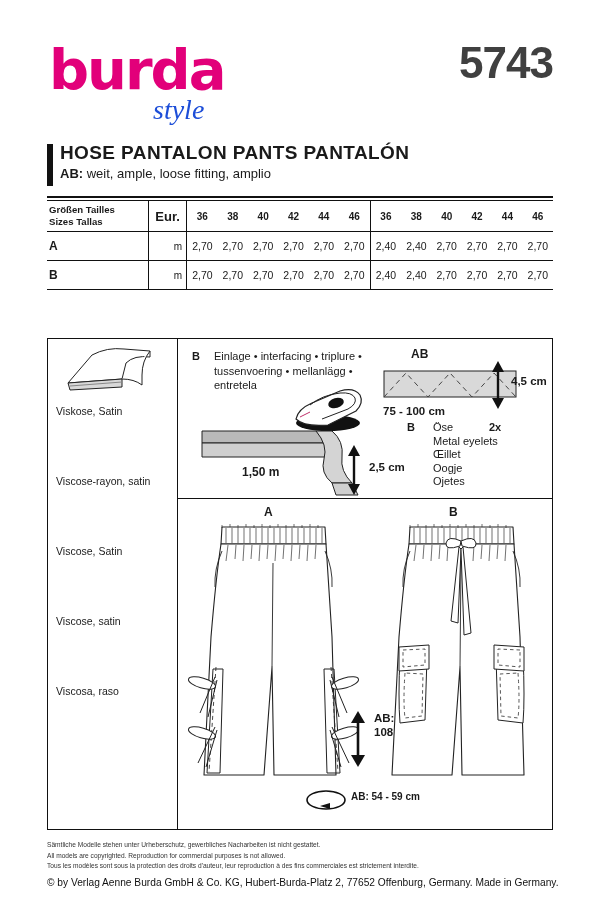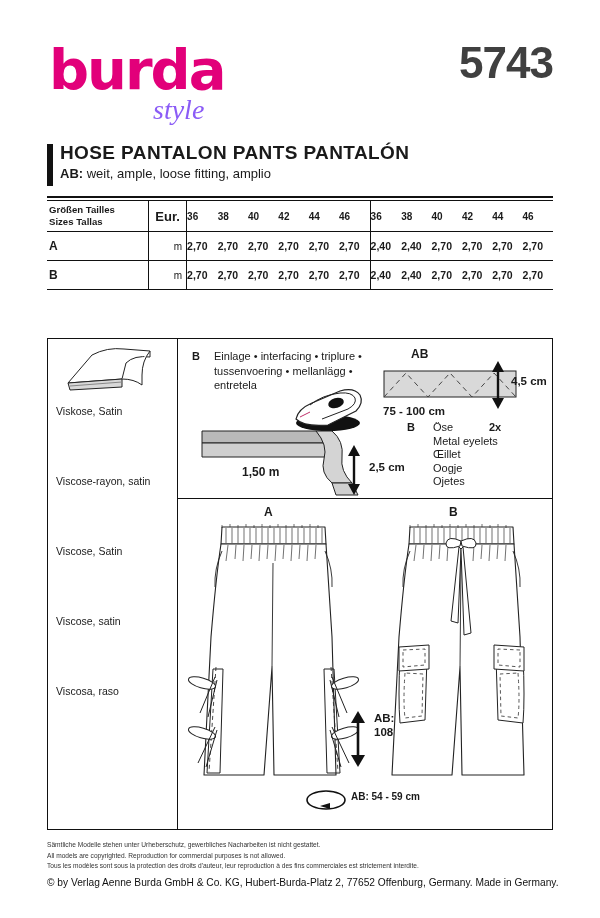--- a/index.html
+++ b/index.html
@@ -2,47 +2,47 @@
 <html><head>
 <meta charset="utf-8">
 <style>
   html,body{margin:0;padding:0;background:#fff;}
   body{width:600px;height:918px;font-family:"Liberation Sans",sans-serif;color:#1a1a1a;}
   .page{position:relative;width:600px;height:918px;overflow:hidden;}
 
   
   .logo{position:absolute;left:49px;top:42px;width:230px;height:80px;}
   .logo-burda{font-size:56px;font-weight:700;letter-spacing:-2px;line-height:56px;color:#e2007a;font-family:"DejaVu Sans",sans-serif;}
-  .logo-style{position:absolute;left:104px;top:52px;font-family:"Liberation Serif",serif;font-style:italic;font-size:28px;color:#8b5cf6;letter-spacing:0px;}
+  .logo-style{position:absolute;left:104px;top:52px;font-family:"Liberation Serif",serif;font-style:italic;font-size:28px;color:#1d4ed8;letter-spacing:0px;}
   .patnum{position:absolute;right:47px;top:38px;font-size:44px;font-weight:700;letter-spacing:-1px;color:#404040;font-family:"Liberation Sans",sans-serif;}
 
   
   .titlebar{position:absolute;left:47px;top:144px;width:506px;}
   .vbar{position:absolute;left:0;top:0;width:6px;height:42px;background:#111;}
   .title{position:absolute;left:13px;top:-2px;font-size:19px;font-weight:700;letter-spacing:.4px;white-space:nowrap;}
   .subtitle{position:absolute;left:13px;top:22px;font-size:13px;white-space:nowrap;}
   .subtitle b{font-weight:700;}
 
   
   .ftable{position:absolute;left:47px;top:196px;width:506px;border-collapse:collapse;font-size:9.5px;}
   .ftable td,.ftable th{border:0;padding:0;}
   .ftable .rule-top td{border-top:2.2px solid #111;height:2px;}
   .ftable .w-row td{height:18px;vertical-align:middle;}
   .wcm{text-align:center;font-weight:700;font-size:11.5px;}
   .hdr td{height:30px;vertical-align:middle;border-bottom:1.6px solid #111;border-top:1.6px solid #111;}
   .sizes-lbl{font-weight:700;font-size:9.6px;line-height:12px;padding-left:2px !important;white-space:nowrap;}
   .eur{font-weight:700;font-size:13px;text-align:center;}
-  .sz{font-weight:700;font-size:10px;text-align:left;}
+  .sz{font-weight:700;font-size:10px;text-align:center;}
   .drow td{height:28px;vertical-align:middle;border-bottom:1.2px solid #111;}
   .drow.last td{border-bottom:1.6px solid #111;}
   .vline{border-left:1.4px solid #111 !important;}
   .vline2{border-left:1.4px solid #111 !important;}
   .view-lbl{font-weight:700;font-size:12px;padding-left:2px !important;}
   .unit{font-size:10px;text-align:right;padding-right:4px !important;}
-  .val{font-weight:700;font-size:10.5px;}
+  .val{font-weight:400;font-size:10.5px;text-align:center;}
 
   
   .panel{position:absolute;left:47px;top:338px;width:506px;height:492px;border:1.6px solid #111;box-sizing:border-box;}
   .col-left{position:absolute;left:0;top:0;width:130px;height:100%;border-right:1.6px solid #111;box-sizing:border-box;}
   .fabric-names{position:absolute;left:8px;top:66px;width:122px;}
   .fabric-names div{font-size:10.5px;height:70px;white-space:nowrap;}
   .fabric-icon{position:absolute;left:14px;top:6px;width:100px;height:50px;}
 
   .col-right{position:absolute;left:130px;top:0;right:0;height:100%;}
   .notions{position:absolute;left:0;top:0;width:100%;height:160px;border-bottom:1.6px solid #111;box-sizing:border-box;}

